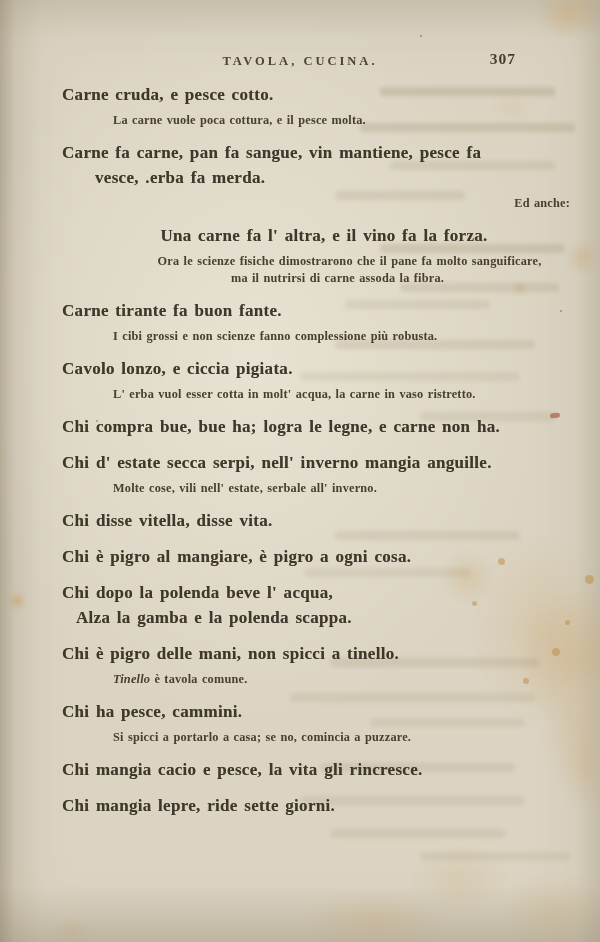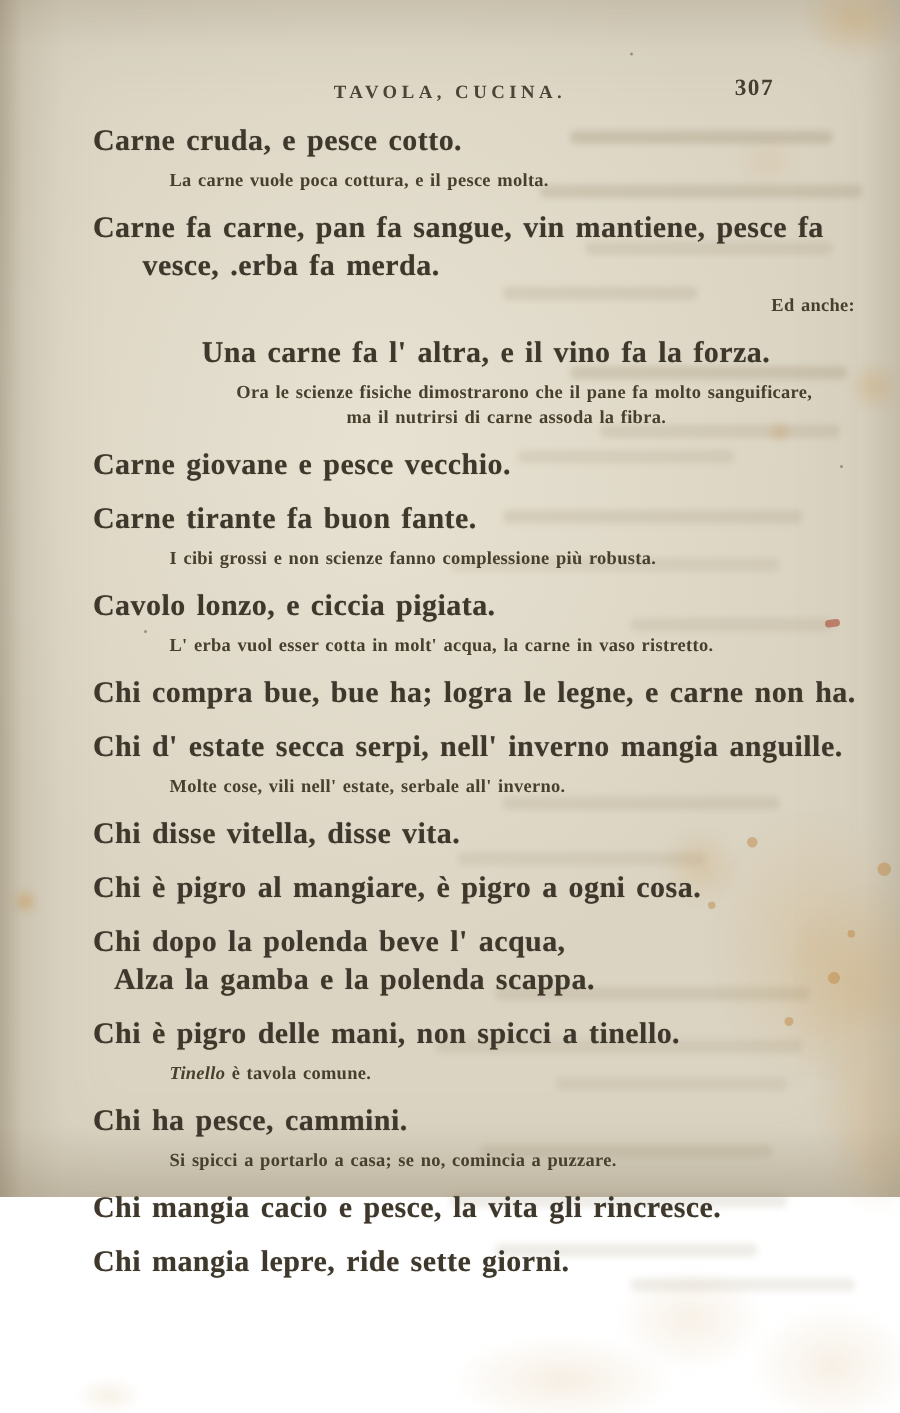--- a/index.html
+++ b/index.html
@@ -1,21 +1,21 @@
 <!DOCTYPE html>
 <html><head>
 <meta charset="utf-8">
 <style>
   html,body{margin:0;padding:0;}
   body{
     width:600px;height:942px;overflow:hidden;
     font-family:"Liberation Serif","DejaVu Serif",serif;
   }
   .page{
-    position:relative;width:600px;height:798px;
+    position:relative;width:600px;height:942px;
     background-color:#dbd4c3;
     background-image:
       radial-gradient(ellipse 420px 520px at 42% 38%, rgba(242,237,222,0.55), rgba(242,237,222,0) 70%),
       linear-gradient(90deg, rgba(118,103,76,0.32), rgba(118,103,76,0.08) 2.5%, rgba(118,103,76,0) 7%),
       linear-gradient(0deg, rgba(118,103,76,0.20), rgba(118,103,76,0) 6%),
       linear-gradient(270deg, rgba(128,113,86,0.14), rgba(128,113,86,0) 4%),
       linear-gradient(180deg, rgba(118,103,76,0.10), rgba(118,103,76,0) 4%);
     box-shadow:inset 0 0 70px rgba(124,109,81,0.22);
     color:#3e372b;
   }
@@ -30,21 +30,21 @@
     font-size:15.5px;font-weight:700;letter-spacing:1px;
     color:#453e30;
   }
   .content{
     position:absolute;left:0;top:0;right:0;
     padding:82px 30px 0 62px;
   }
   .entry{margin-bottom:11px;}
   .entry.variant{margin-left:16px;text-align:center;}
   .p-line{
-    font-size:20px;line-height:25px;font-weight:700;
+    font-size:17px;line-height:25px;font-weight:700;
     letter-spacing:0.3px;word-spacing:2px;white-space:nowrap;
     color:#3e372b;
     text-shadow:0 0 0.6px rgba(62,55,43,0.45);
   }
   .p-line.cont{margin-left:33px;}
   .p-line.cont-sm{margin-left:14px;}
   .note{margin-top:5px;}
   .n-line{
     font-size:12.3px;line-height:17px;font-weight:700;
     letter-spacing:0.2px;word-spacing:1px;white-space:nowrap;
@@ -153,23 +153,20 @@
     </div>
 
     <div class="entry variant">
       <div class="p-line">Una carne fa l' altra, e il vino fa la forza.</div>
       <div class="note">
         <div class="n-line">Ora le scienze fisiche dimostrarono che il pane fa molto sanguificare,</div>
         <div class="n-line hang2">ma il nutrirsi di carne assoda la fibra.</div>
       </div>
     </div>
 
-    <div class="entry">
-      <div class="p-line">Carne giovane e pesce vecchio.</div>
-    </div>
 
     <div class="entry">
       <div class="p-line">Carne tirante fa buon fante.</div>
       <div class="note">
         <div class="n-line">I cibi grossi e non scienze fanno complessione più robusta.</div>
       </div>
     </div>
 
     <div class="entry">
       <div class="p-line">Cavolo lonzo, e ciccia pigiata.</div>

